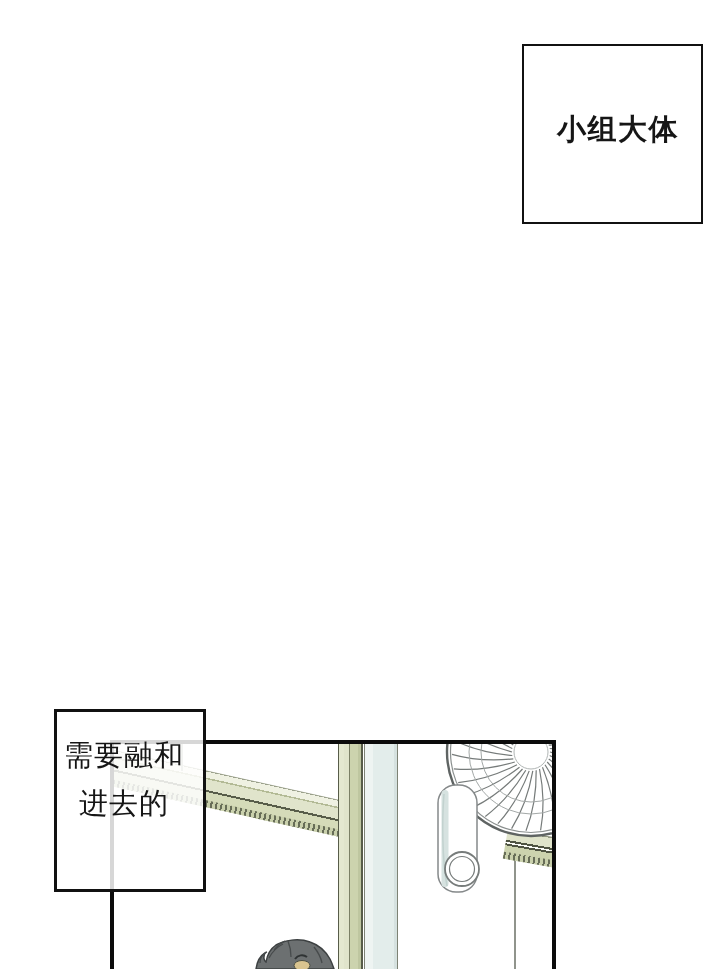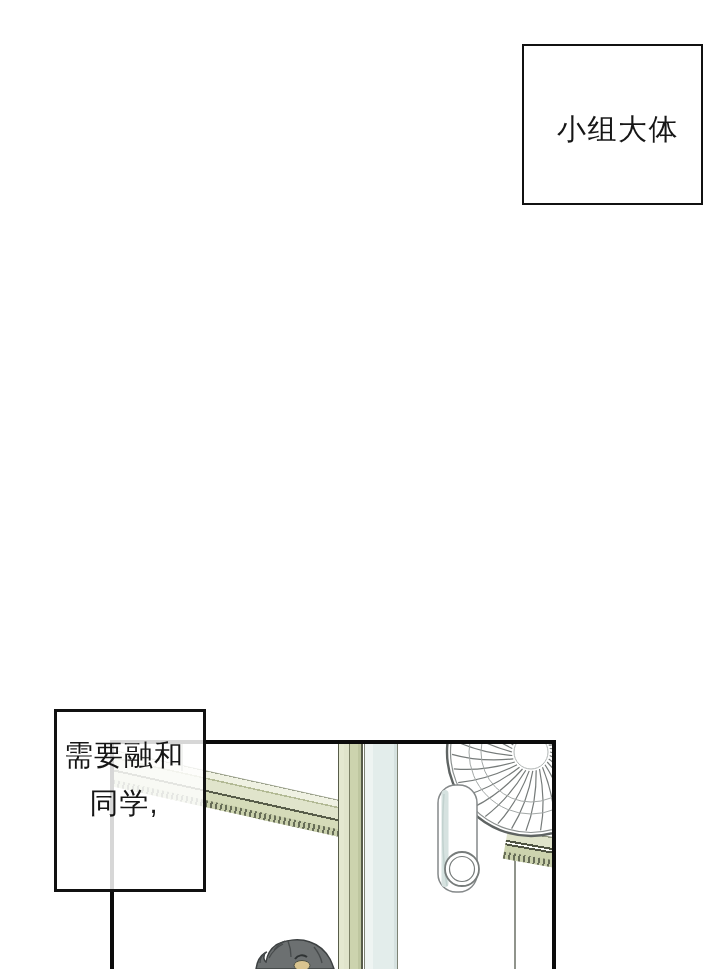--- a/index.html
+++ b/index.html
@@ -7,23 +7,24 @@
     position:relative;width:720px;height:969px;overflow:hidden;
     background:#ffffff;
     font-family:"Liberation Sans","DejaVu Sans",sans-serif;
   }
   
   .caption{
     position:absolute;box-sizing:border-box;border:3px solid #111;
     background:#fff;color:#161616;
   }
   #cap-tr{
-    left:522px;top:44px;width:181px;height:161px;border-width:2.5px;
+    left:522px;top:44px;width:181px;height:180px;border-width:2.5px;
     padding:60px 0 0 33px;font-size:29px;line-height:47px;letter-spacing:1.5px;
     z-index:30;
+    font-weight:bold;
   }
   #cap-left{
     left:54px;top:709px;width:152px;height:183px;
     background:rgba(255,255,255,0.84);
     padding:20px 12px 0 0;text-align:center;
     font-size:29px;line-height:47.5px;letter-spacing:1px;
     z-index:40;
   }
   .cap-line{display:block;}
   
@@ -180,14 +181,14 @@
         <path d="M174,197 C176,202 177,208 177,213"></path>
         <path d="M200,203 C204,208 207,214 208,219"></path>
         <path d="M146,219 C146,214 149,210 153,208"></path>
       </g>
     </g>
   </svg>
 </div>
 
 <div class="caption" id="cap-left">
   <span class="cap-line">需要融和</span>
-  <span class="cap-line">同学,</span>
+  <span class="cap-line">进去的</span>
 </div>
 
 </body></html>

